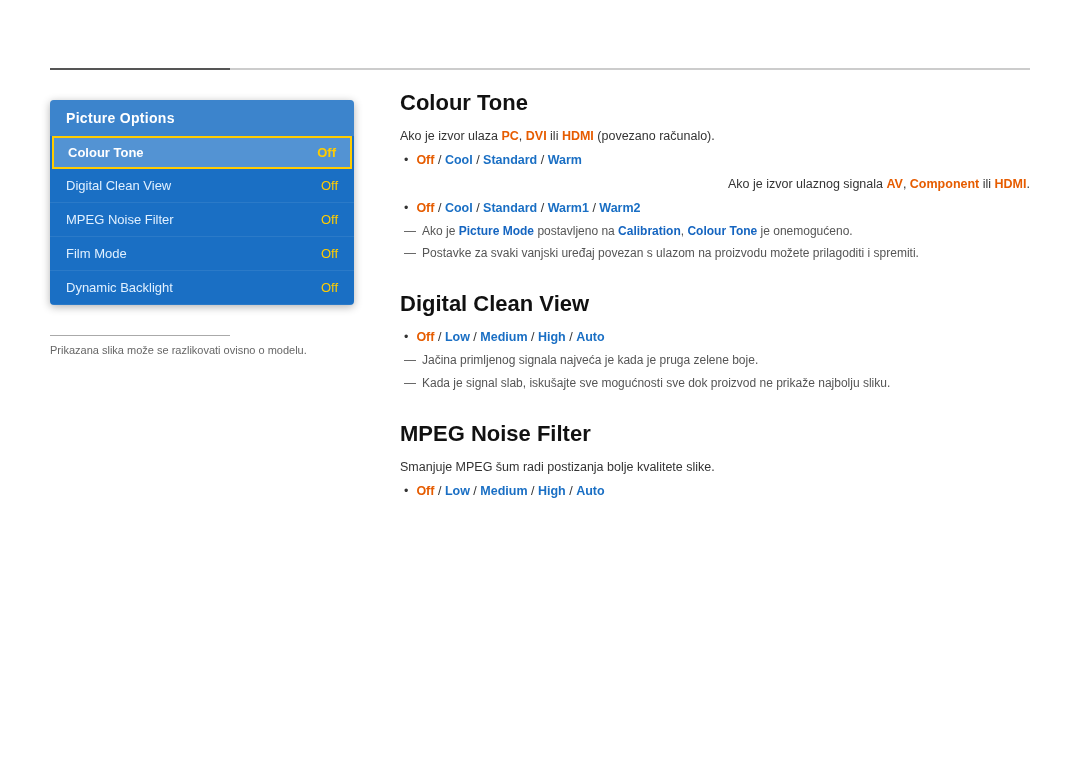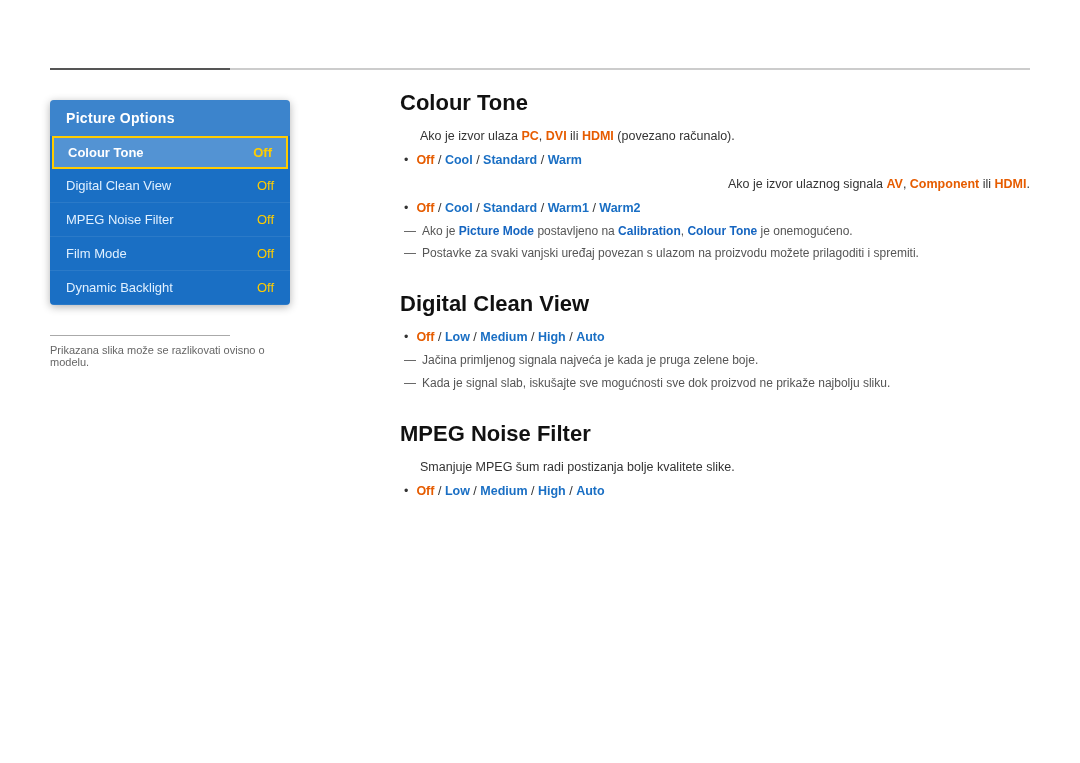--- a/index.html
+++ b/index.html
@@ -28,21 +28,21 @@
       width: 180px;
       height: 2px;
       background: #555555;
     }
 
     
     .left-panel {
       position: absolute;
       top: 100px;
       left: 50px;
-      width: 240px;
+      width: 304px;
     }
 
     .picture-options-box {
       background: linear-gradient(135deg, #1565c0, #1976d2, #2196f3, #1565c0);
       background: #1a6fc4;
       border-radius: 4px;
       overflow: hidden;
       box-shadow: 0 2px 8px rgba(0,0,0,0.3);
     }
 
@@ -120,21 +120,20 @@
     }
 
     .section-body {
       font-size: 12.5px;
       color: #333333;
       line-height: 1.6;
     }
 
     .section-body p {
       margin-bottom: 4px;
-      margin-left: 20px;
     }
 
     .bullet-item {
       display: flex;
       align-items: flex-start;
       margin: 4px 0;
     }
 
     .bullet-dot {
       color: #333;

